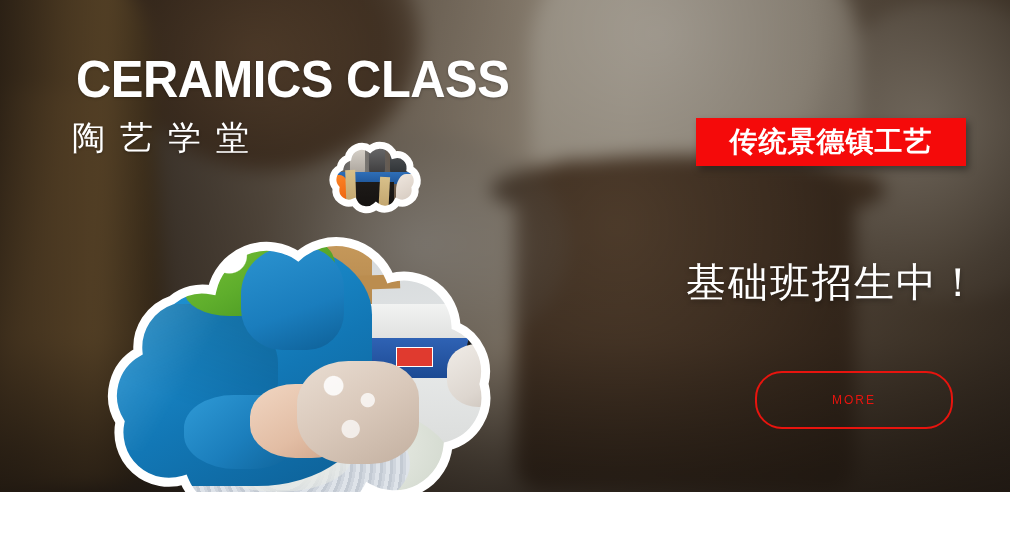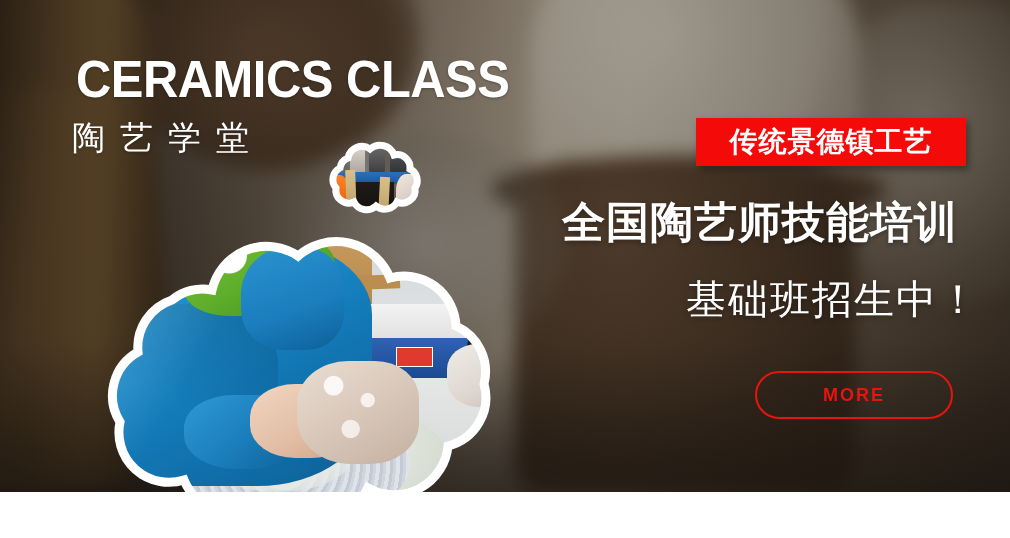--- a/index.html
+++ b/index.html
@@ -358,41 +358,41 @@
     color: #ffffff;
     font-size: 43px;
     line-height: 48px;
     font-weight: 700;
     letter-spacing: 1px;
     white-space: nowrap;
     text-shadow: 0 2px 5px rgba(0,0,0,.35);
   }
   .headline-2 {
     position: absolute;
-    left: 686px; top: 276px;
+    left: 686px; top: 259px;
     color: #ffffff;
     font-size: 40px;
     line-height: 46px;
     font-weight: 400;
     letter-spacing: 2px;
     white-space: nowrap;
     text-shadow: 0 2px 5px rgba(0,0,0,.35);
   }
 
   .more-btn {
     position: absolute;
     left: 755px; top: 371px;
-    width: 198px; height: 48px;
+    width: 198px; height: 58px;
     border: 2px solid var(--accent, #e8140e);
     border-radius: 27px;
     background: transparent;
     color: var(--accent, #e8140e);
-    font-size: 18px;
+    font-size: 12px;
     letter-spacing: 2px;
-    font-weight: 700;
+    font-weight: 400;
     display: flex;
     align-items: center;
     justify-content: center;
     cursor: pointer;
   }
 
   
   .bottom-strip {
     position: absolute;
     left: 0; top: 492px;
@@ -517,21 +517,20 @@
                a50 50 0 0 1 18 -70
                a50 50 0 0 1 34 -52
                a48 48 0 0 1 40 -10 Z" fill="none" stroke="#ffffff" stroke-width="9"></path>
     </svg>
   </div>
 
   <div class="badge">
     <span class="badge-text">传统景德镇工艺</span>
   </div>
 
-  <div class="headline-1">全国陶艺师技能培训</div>
 
   <div class="headline-2">基础班招生中！</div>
 
   <div class="more-btn">MORE</div>
 
   <div class="bottom-strip"></div>
 
 </div>
 
 </body></html>

